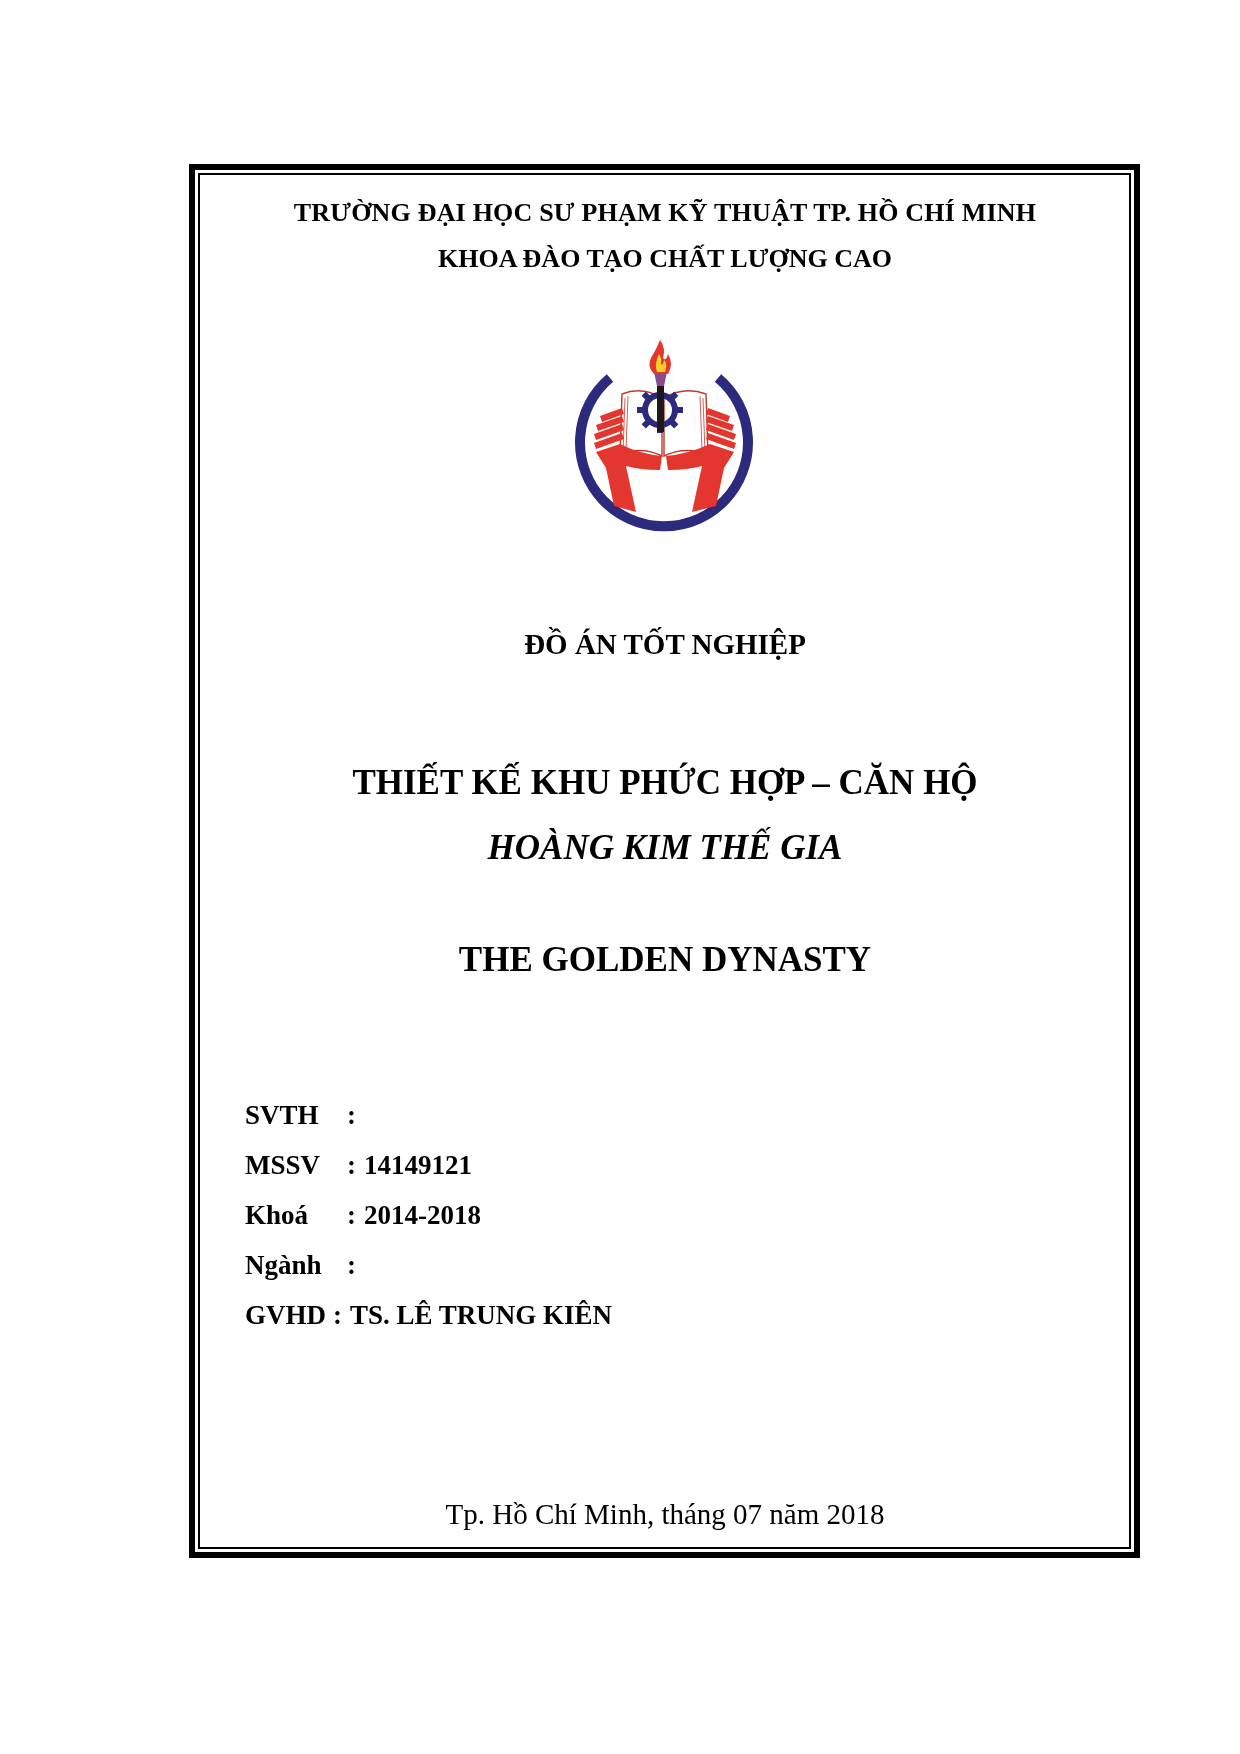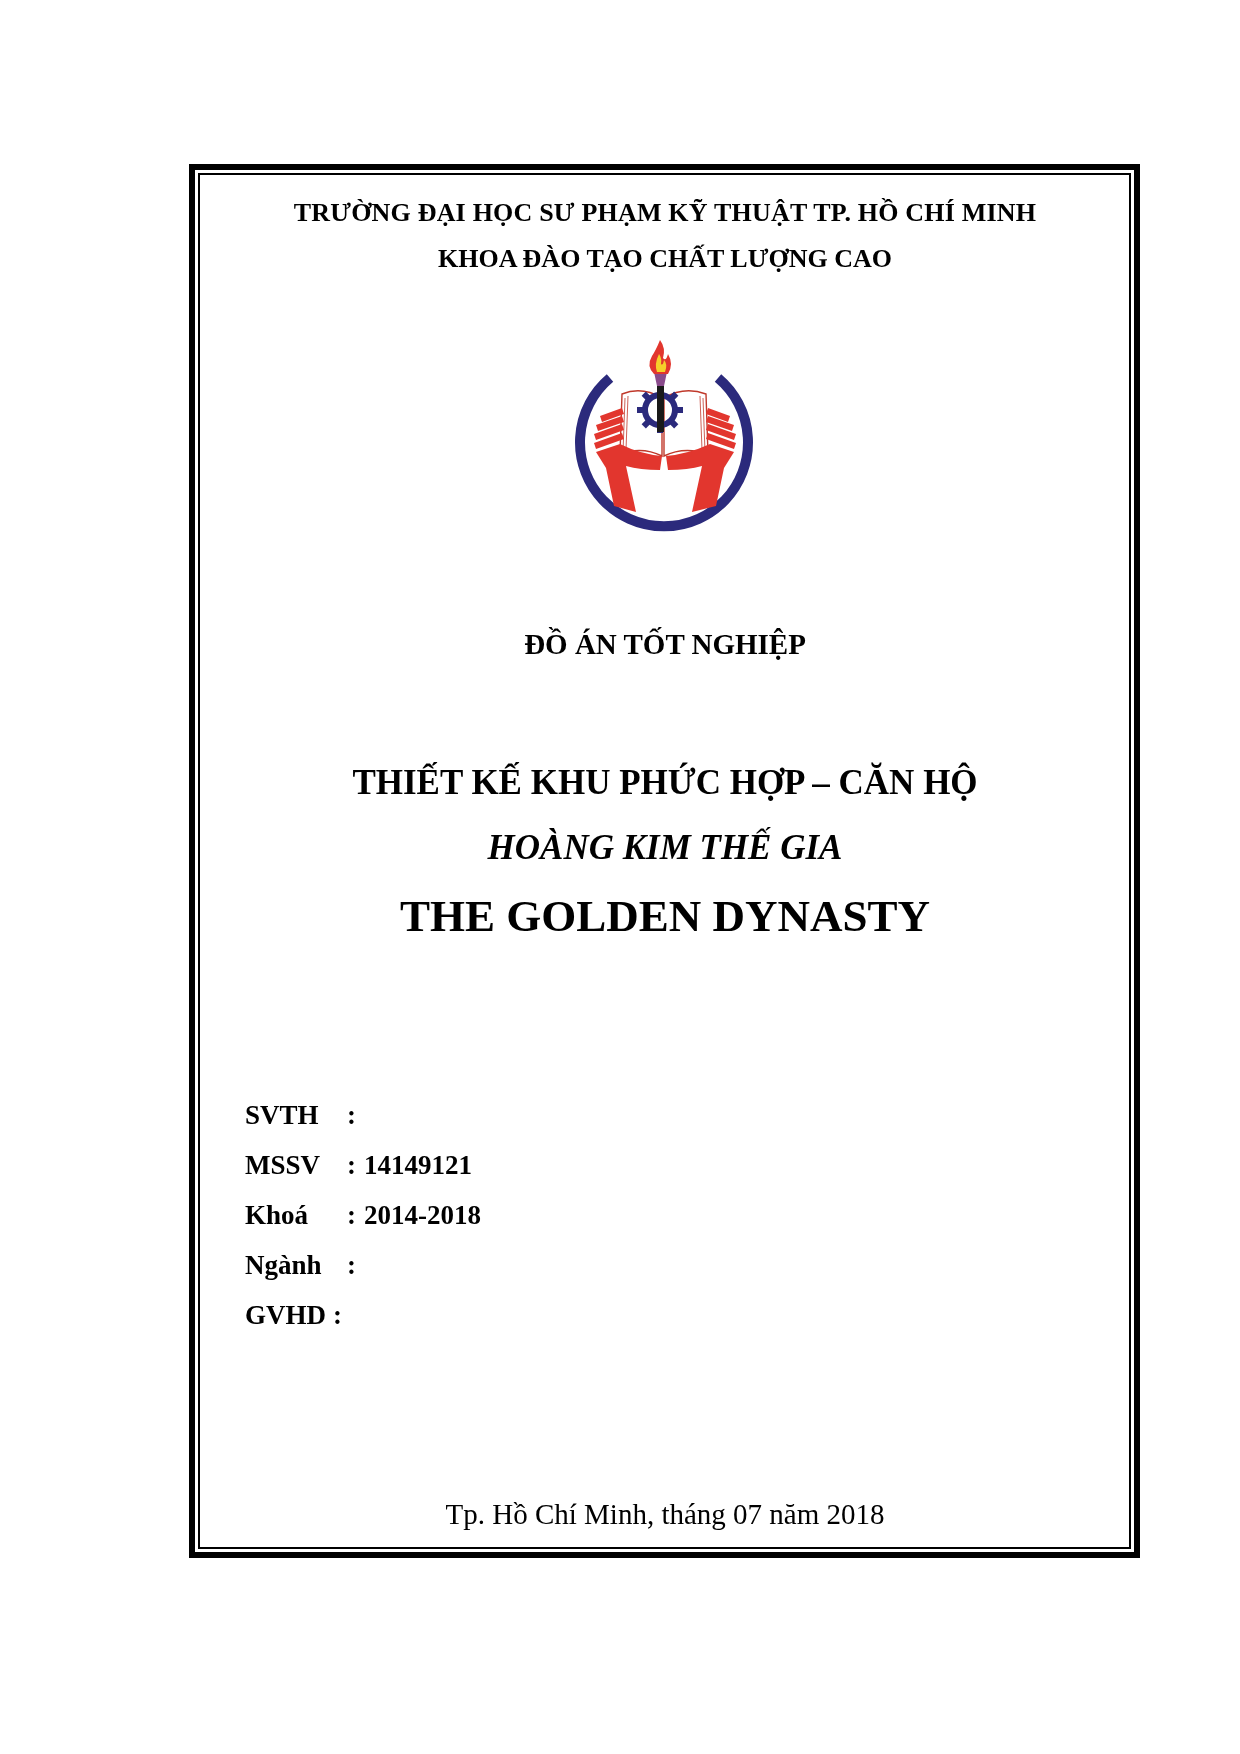--- a/index.html
+++ b/index.html
@@ -40,21 +40,21 @@
     text-align: center;
     white-space: nowrap;
     font-weight: bold;
     line-height: 1;
   }
   .header-1 { top: 192px; font-size: 26px; letter-spacing: 0.2px; margin-top: 8px; }
   .header-2 { top: 246px; font-size: 26px; }
   .doc-type { top: 630px; font-size: 29px; }
   .title-1  { top: 765px; font-size: 35px; }
   .title-2  { top: 830px; font-size: 35px; font-style: italic; }
-  .title-3  { top: 894px; font-size: 45px; }
+  .title-3  { top: 942px; font-size: 35px; }
 
   .logo {
     position: absolute;
     left: 570px;
     top: 336px;
     width: 190px;
     height: 200px;
   }
 
   .info {
@@ -164,16 +164,17 @@
     <span class="info-sep">:</span>
     <span class="info-value">2014-2018</span>
   </div>
   <div class="info-row">
     <span class="info-label w-nganh">Ngành</span>
     <span class="info-sep">:</span>
   </div>
   <div class="info-row">
     <span class="info-label w-gvhd">GVHD</span>
     <span class="info-sep">:</span>
+    <span class="info-value">TS. LÊ TRUNG KIÊN</span>
   </div>
 </div>
 
 <div class="footer">Tp. Hồ Chí Minh, tháng 07 năm 2018</div>
 
 </body></html>

